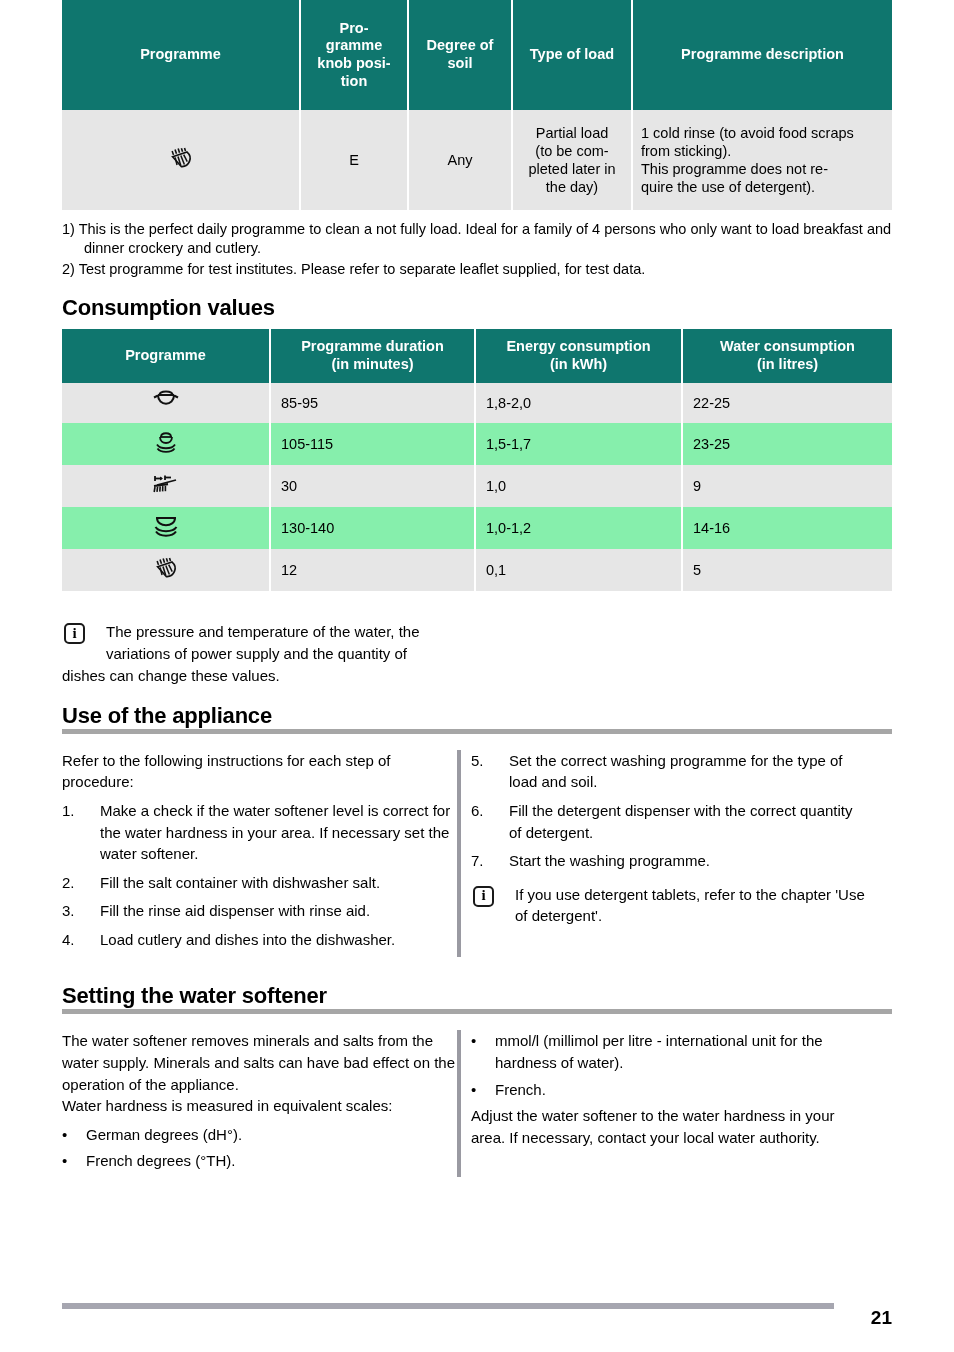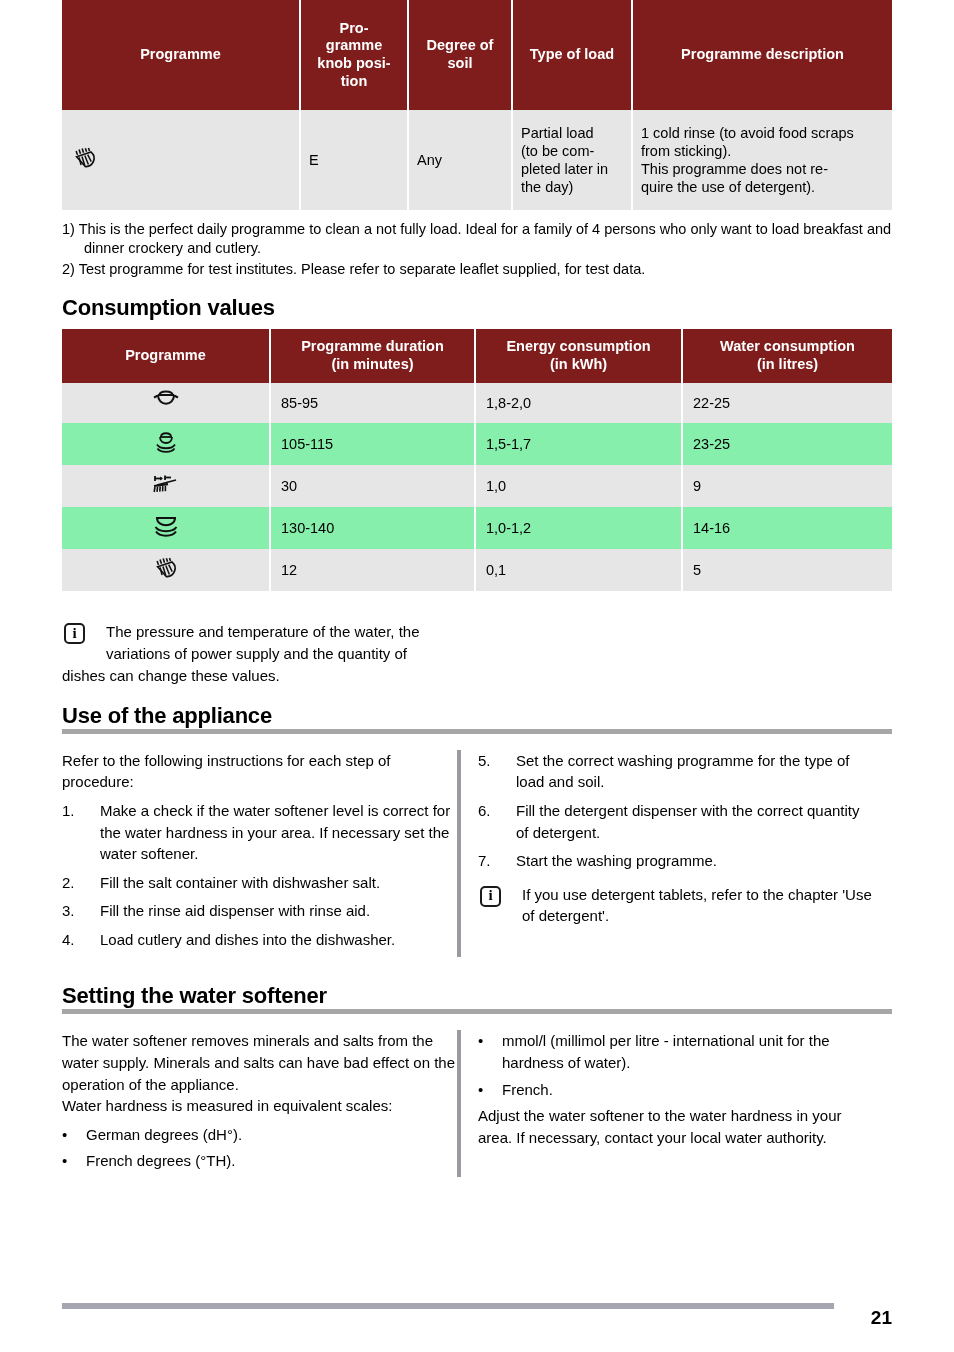--- a/index.html
+++ b/index.html
@@ -29,21 +29,21 @@
     width: 830px;
   }
 
   
   table.doc-table {
     border-collapse: collapse;
     width: 830px;
     table-layout: fixed;
   }
   table.doc-table th {
-    background: #7f1d1d;
+    background: #0f766e;
     color: #ffffff;
     font-size: 14.5px;
     font-weight: bold;
     text-align: center;
     vertical-align: middle;
     padding: 8px 6px;
     border-right: 2px solid #ffffff;
     line-height: 1.22;
   }
   table.doc-table th:last-child { border-right: none; }
@@ -57,21 +57,21 @@
   table.doc-table td:last-child { border-right: none; }
 
   
   #programme-table col.c1 { width: 238px; }
   #programme-table col.c2 { width: 108px; }
   #programme-table col.c3 { width: 104px; }
   #programme-table col.c4 { width: 120px; }
   #programme-table col.c5 { width: 260px; }
   #programme-table thead th { height: 94px; }
   #programme-table tbody td { background: #e6e6e6; height: 84px; }
-  #programme-table td.center { }
+  #programme-table td.center { text-align: center; }
   #programme-table td.desc { text-align: left; }
 
   
   #consumption-table col.k1 { width: 208px; }
   #consumption-table col.k2 { width: 205px; }
   #consumption-table col.k3 { width: 207px; }
   #consumption-table col.k4 { width: 210px; }
   #consumption-table thead th { height: 38px; }
   #consumption-table tbody td { height: 20px; padding: 9px 10px; }
   #consumption-table tbody tr.odd td { background: #e6e6e6; }
@@ -158,21 +158,21 @@
     position: relative;
     display: flex;
     width: 830px;
   }
   .two-col .col {
     width: 395px;
     font-size: 15px;
     line-height: 1.44;
   }
   .two-col .col.left { }
-  .two-col .col.right { padding-left: 17px; }
+  .two-col .col.right { padding-left: 10px; }
   .col-divider {
     width: 4px;
     background: #9a9aa2;
     flex: 0 0 4px;
     align-self: stretch;
   }
   p.para {
     margin: 0 0 7px 0;
   }
   ol.steps, ul.bullets {

